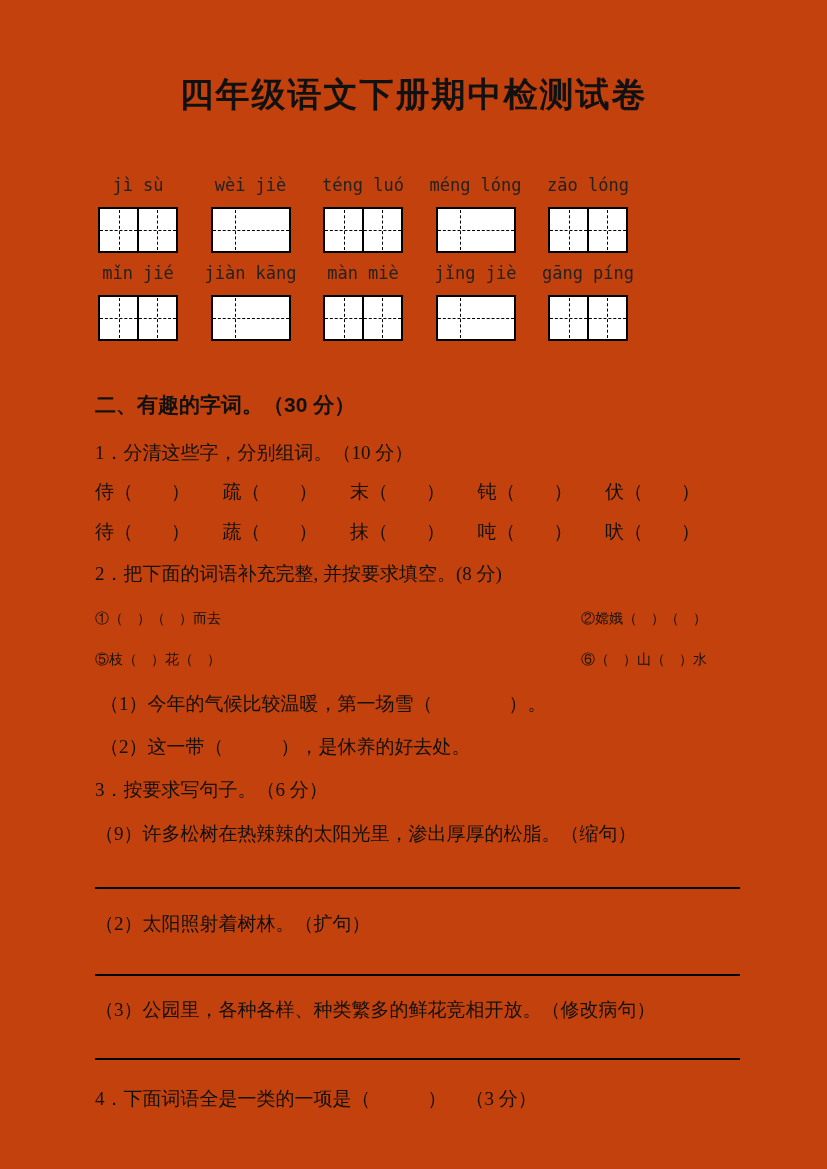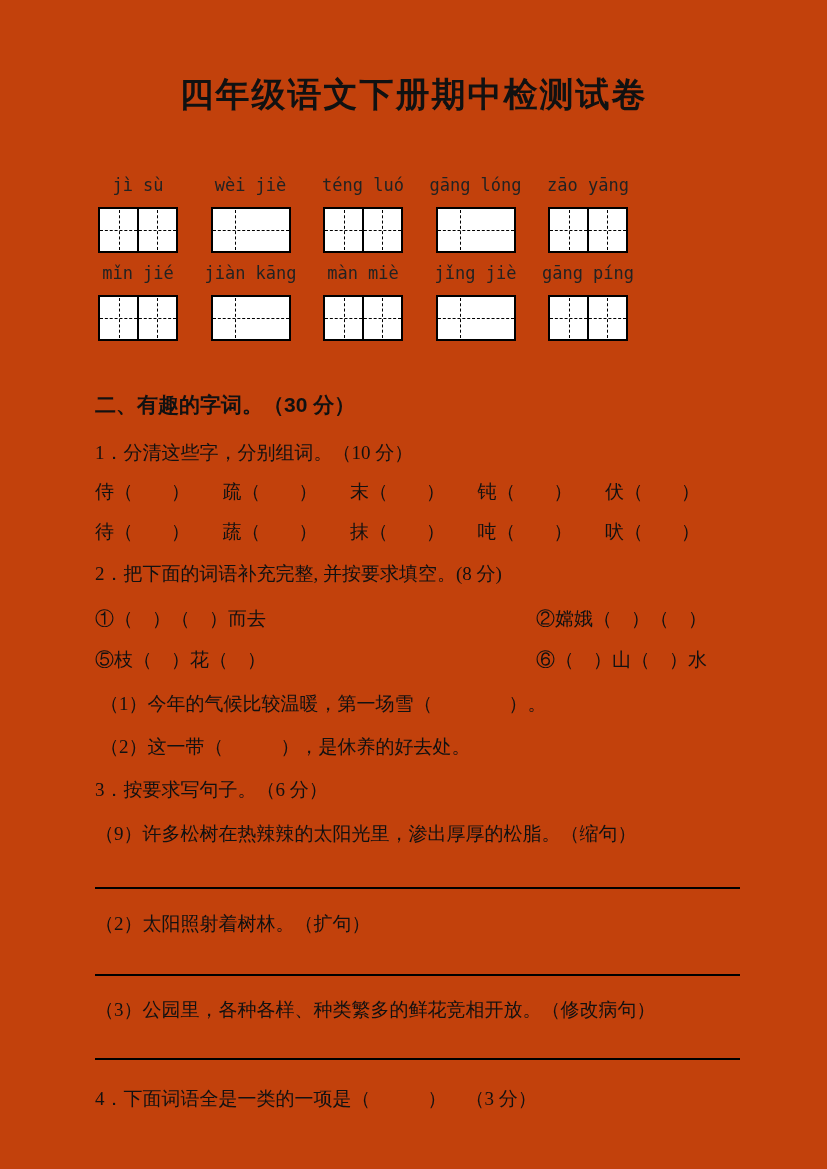--- a/index.html
+++ b/index.html
@@ -58,21 +58,21 @@
     position:absolute; left:95px; width:605px;
     display:flex; justify-content:space-between;
     font-size:19px; line-height:26px; white-space:nowrap;
   }
   #q1-row1 { top:479px; }
   #q1-row2 { top:519px; }
   #q2-prompt { top:561px; }
   .idiom-row {
     position:absolute; left:95px; width:612px;
     display:flex; justify-content:space-between;
-    font-size:19px; line-height:26px; white-space:nowrap;
+    font-size:14px; line-height:26px; white-space:nowrap;
   }
   #q2-row1 { top:606px; }
   #q2-row2 { top:647px; }
   #q2-sub1 { top:691px; }
   #q2-sub2 { top:734px; }
   #q3-prompt { top:777px; }
   #q3-s1 { top:821px; }
   #q3-s2 { top:911px; }
   #q3-s3 { top:997px; }
   #q4-prompt { top:1086px; }
@@ -111,28 +111,28 @@
     <div class="pinyin-col">
       <div class="pinyin-label">téng luó</div>
       <div class="pgrid">
         <div class="hd"></div>
         <div class="vd p25"></div>
         <div class="vd p75"></div>
         <div class="vc"></div>
       </div>
     </div>
     <div class="pinyin-col">
-      <div class="pinyin-label">gāng lóng</div>
-      <div class="pgrid">
-        <div class="hd"></div>
-        <div class="vd p30"></div>
-      </div>
-    </div>
-    <div class="pinyin-col">
-      <div class="pinyin-label">zāo yāng</div>
+      <div class="pinyin-label">méng lóng</div>
+      <div class="pgrid">
+        <div class="hd"></div>
+        <div class="vd p30"></div>
+      </div>
+    </div>
+    <div class="pinyin-col">
+      <div class="pinyin-label">zāo lóng</div>
       <div class="pgrid">
         <div class="hd"></div>
         <div class="vd p25"></div>
         <div class="vd p75"></div>
         <div class="vc"></div>
       </div>
     </div>
   </div>
 
   <div class="pinyin-row" id="pinyin-row-1">

